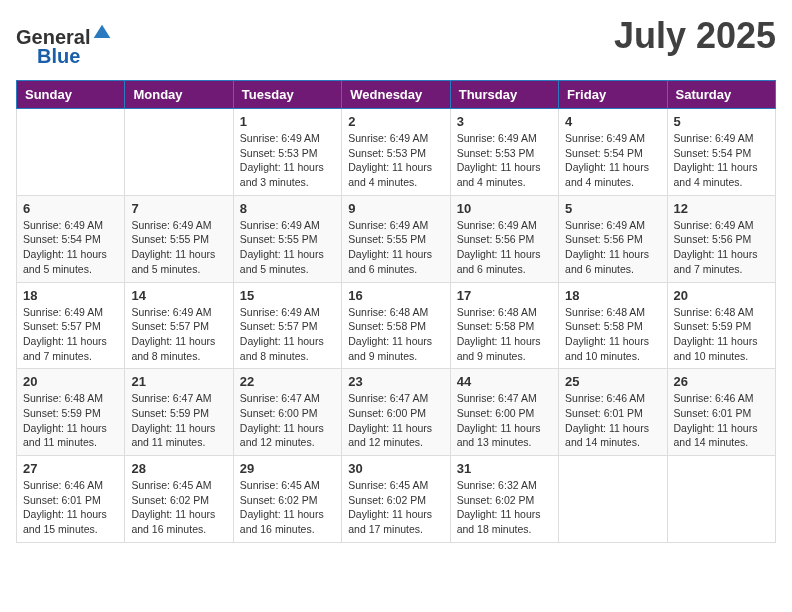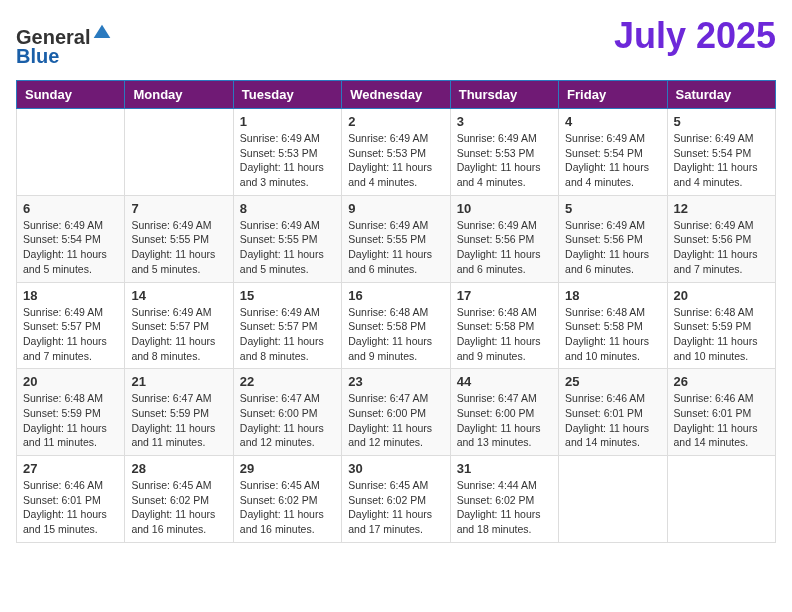--- a/index.html
+++ b/index.html
@@ -40,21 +40,21 @@
       width: 20px;
       height: 20px;
       margin-left: 2px;
     }
     .title-section {
       text-align: right;
     }
     .month-title {
       font-size: 36px;
       font-weight: bold;
-      color: #6d28d9;
+      color: #404040;
       line-height: 1.1;
     }
     .location {
       font-size: 14px;
       color: #555;
     }
     .calendar {
       width: 100%;
       border-collapse: collapse;
       border: 1px solid #ccc;
@@ -99,21 +99,21 @@
 <body>
 
 <div class="header">
   <div class="logo">
     <div class="logo-text">
       <span class="logo-general">General</span>
       <svg class="logo-icon" viewBox="0 0 24 24">
         <polygon points="12,2 22,18 2,18" fill="#2a7abf"></polygon>
       </svg>
     </div>
-    <span class="logo-blue" style="margin-top:-4px;">Blue</span>
+    <span class="logo-blue" style="margin-top:-4px;margin-left:21px;">Blue</span>
   </div>
   <div class="title-section">
     <div class="month-title">July 2025</div>
   </div>
 </div>
 
 <table class="calendar">
   <thead>
     <tr>
     <th>Sunday</th>
@@ -373,21 +373,21 @@
           <span class="day-number">30</span>
         <div class="day-info">
           <span>Sunrise: 6:45 AM</span><br>
           <span>Sunset: 6:02 PM</span><br>
           <span>Daylight: 11 hours and 17 minutes.</span>
         </div>
         </td>
         <td>
           <span class="day-number">31</span>
         <div class="day-info">
-          <span>Sunrise: 4:44 AM</span><br>
+          <span>Sunrise: 6:32 AM</span><br>
           <span>Sunset: 6:02 PM</span><br>
           <span>Daylight: 11 hours and 18 minutes.</span>
         </div>
         </td>
         <td class="empty-cell"></td>
         <td class="empty-cell"></td>
       </tr>
     </tbody>
 </table>
 

